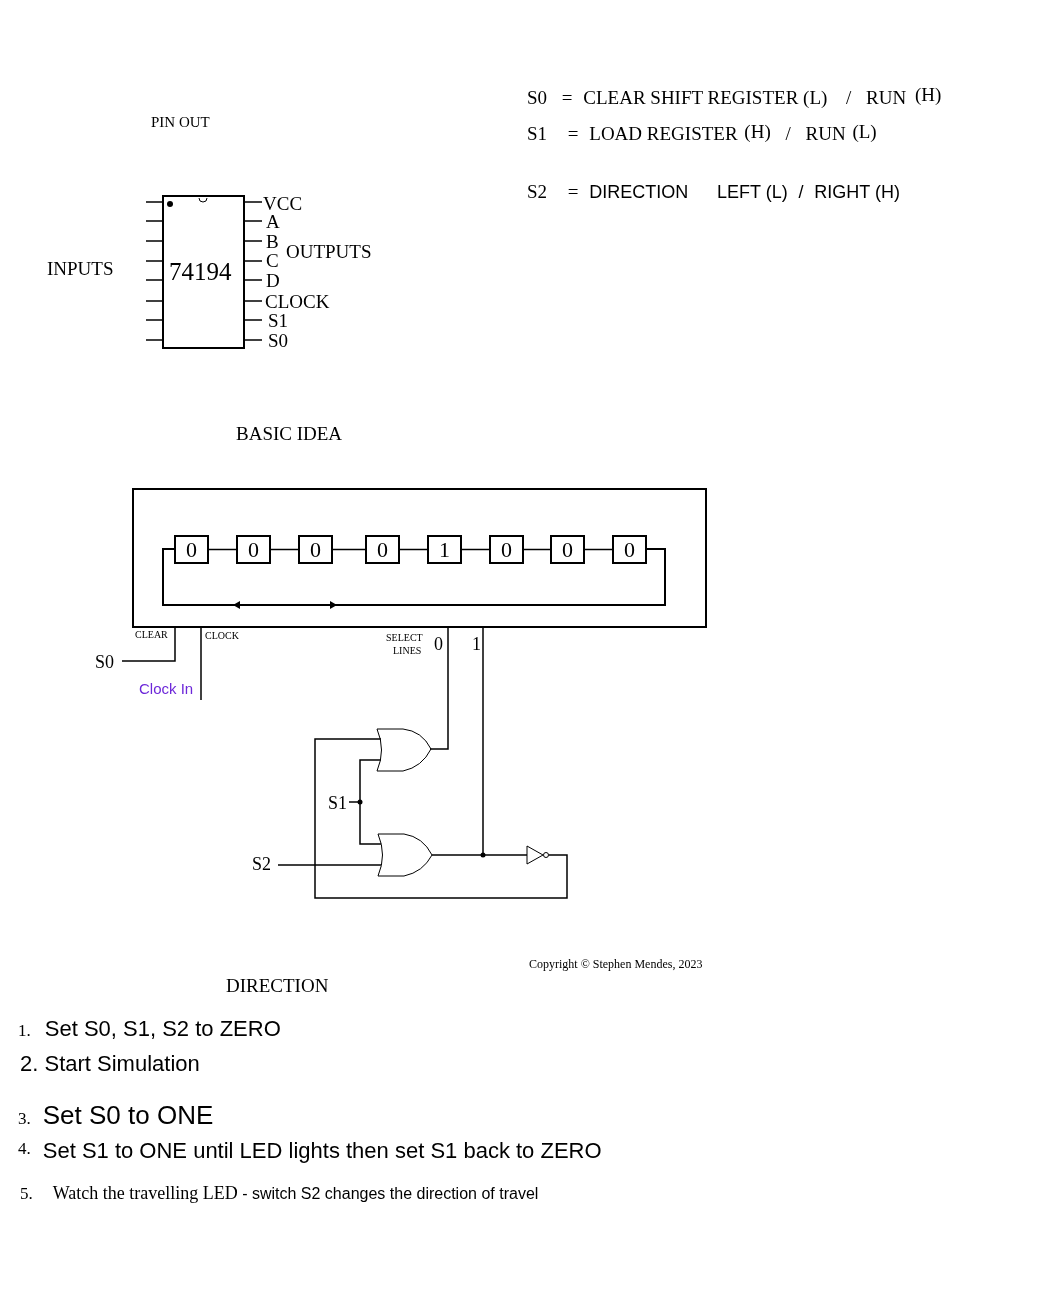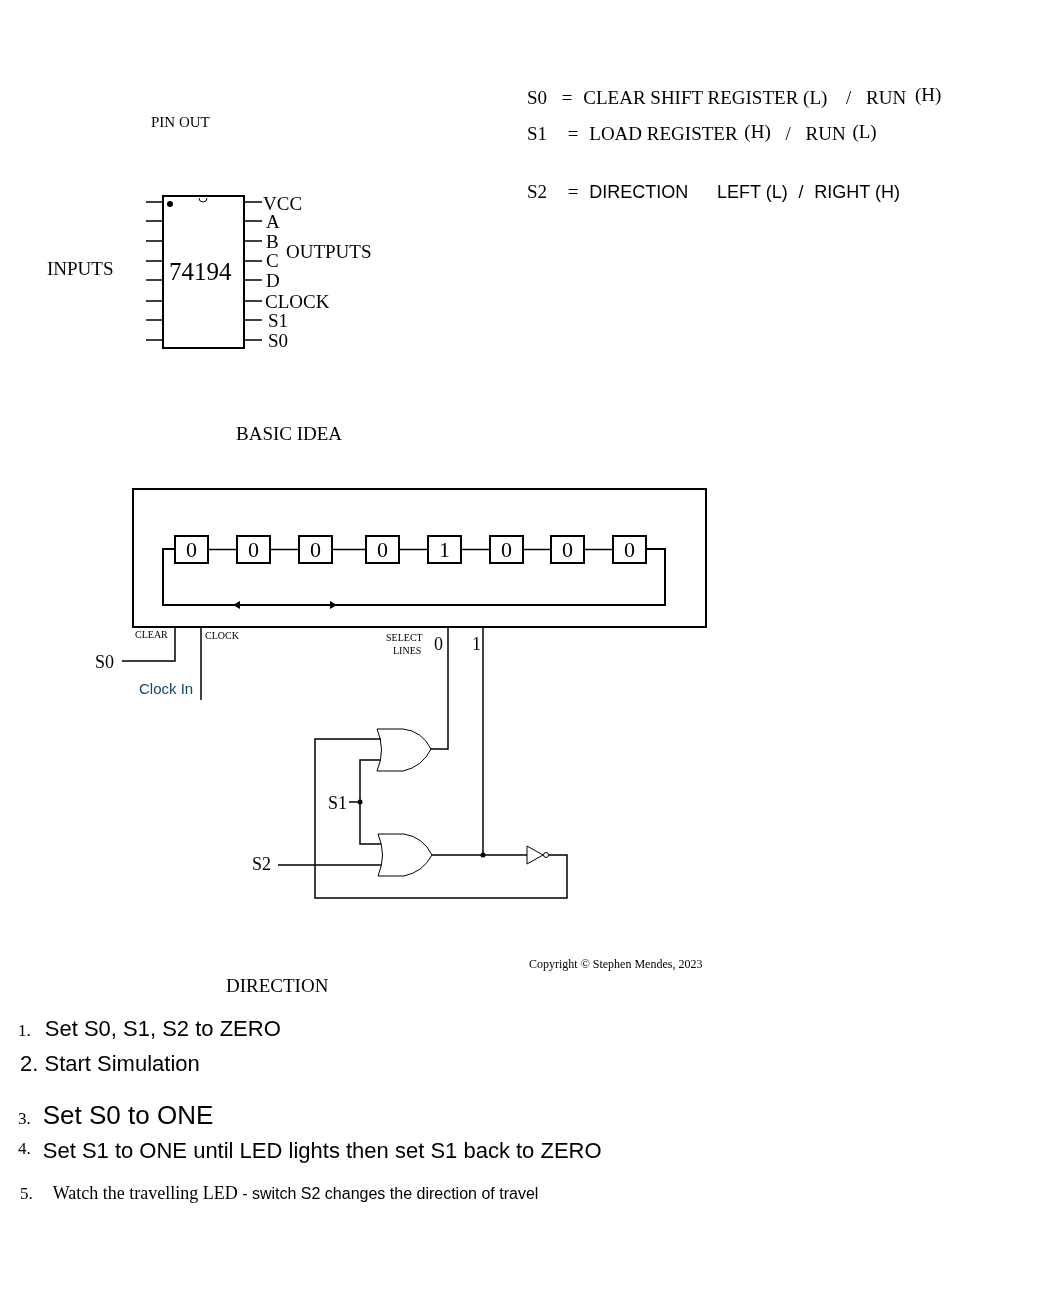--- a/index.html
+++ b/index.html
@@ -141,21 +141,21 @@
 </div>
 
 <div class="abs serif" style="left:135px; top:630px; font-size:10px;">CLEAR</div>
 <div class="abs serif" style="left:205px; top:631px; font-size:10px;">CLOCK</div>
 <div class="abs serif" style="left:386px; top:633px; font-size:10px;">SELECT</div>
 <div class="abs serif" style="left:393px; top:646px; font-size:10px;">LINES</div>
 <div class="abs serif" style="left:434px; top:635px; font-size:18px;">0</div>
 <div class="abs serif" style="left:472px; top:635px; font-size:18px;">1</div>
 
 <div class="abs serif" style="left:95px; top:653px; font-size:18px;">S0</div>
-<div class="abs sans" style="left:139px; top:681px; font-size:15px; color:#0c4a6e;">Clock In</div>
+<div class="abs sans" style="left:139px; top:681px; font-size:15px; color:#6d28d9;">Clock In</div>
 <div class="abs serif" style="left:328px; top:794px; font-size:18px;">S1</div>
 <div class="abs serif" style="left:252px; top:855px; font-size:18px;">S2</div>
 
 <div class="abs serif" style="left:529px; top:958px; font-size:12px;">Copyright © Stephen Mendes, 2023</div>
 
 <div>
   <div class="abs" style="left:18px; top:1018px;">
     <span class="serif" style="font-size:17px;">1.</span>
     <span class="sans" style="font-size:22px; margin-left:10px;text-align:right;">Set  S0, S1, S2  to ZERO</span>
   </div>

